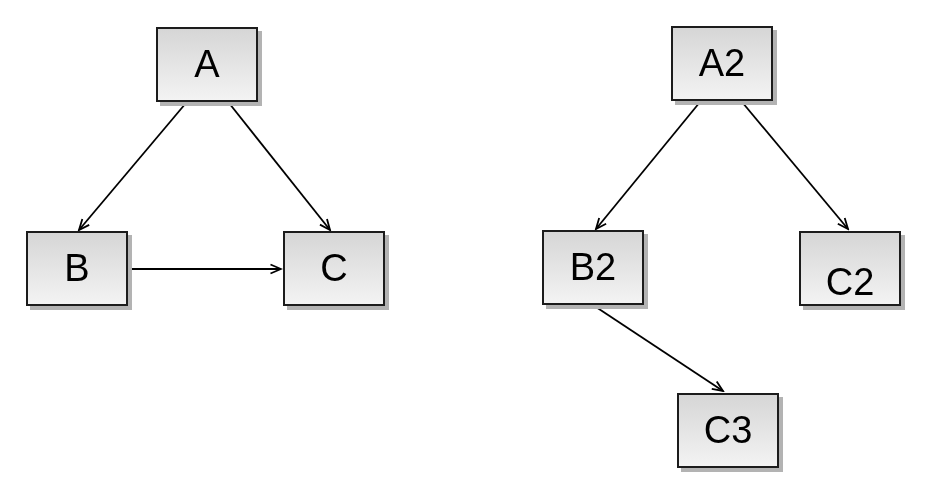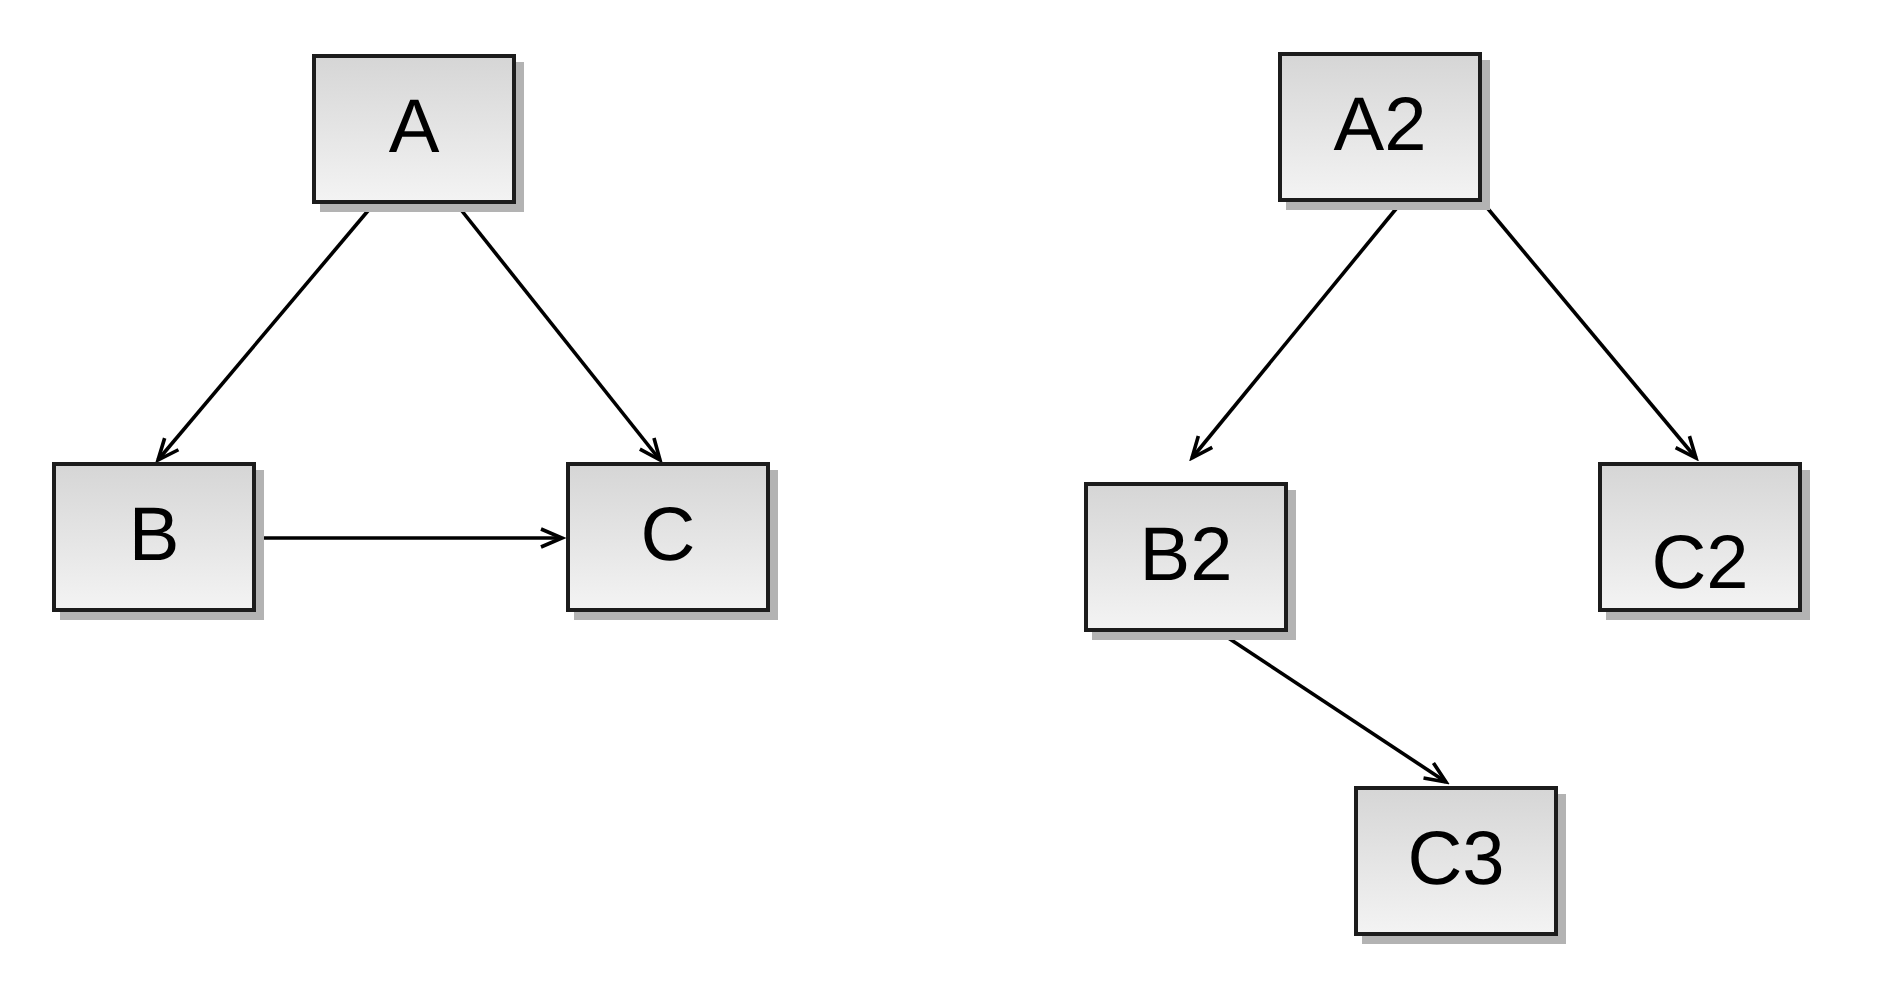--- a/index.html
+++ b/index.html
@@ -37,22 +37,22 @@
     justify-content: center;
     font-size: 38px;
     color: #000000;
     user-select: none;
   }
   
   .node-a  { left: 156px; top: 27px;  }
   .node-b  { left: 26px;  top: 231px; }
   .node-c  { left: 283px; top: 231px; }
   
-  .node-a2 { left: 639px; top: 26px;  }
-  .node-b2 { left: 542px; top: 241px; }
+  .node-a2 { left: 671px; top: 26px;  }
+  .node-b2 { left: 542px; top: 230px; }
   .node-c2 { left: 799px; top: 231px; align-items: flex-end; }
   .node-c3 { left: 677px; top: 393px; }
 </style>
 </head>
 <body>
 
 <div class="canvas">
 
   <svg class="edges-layer" width="940" height="504" viewBox="0 0 940 504" xmlns="http://www.w3.org/2000/svg">
     <defs>

